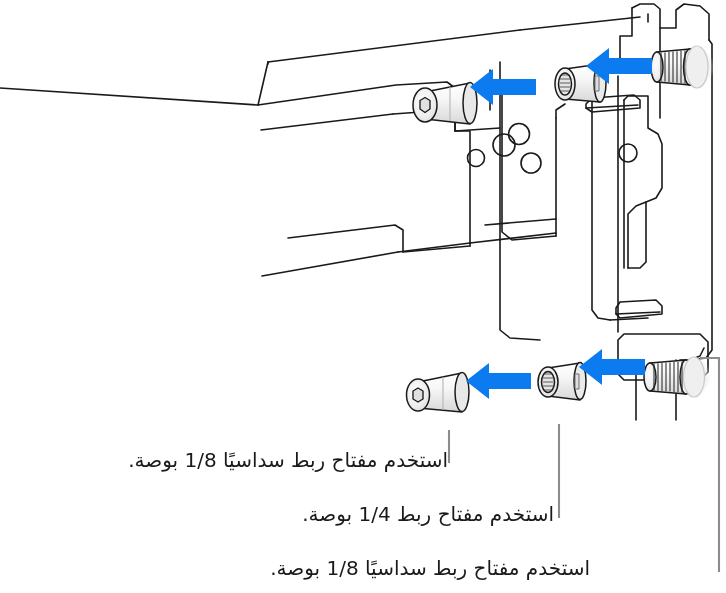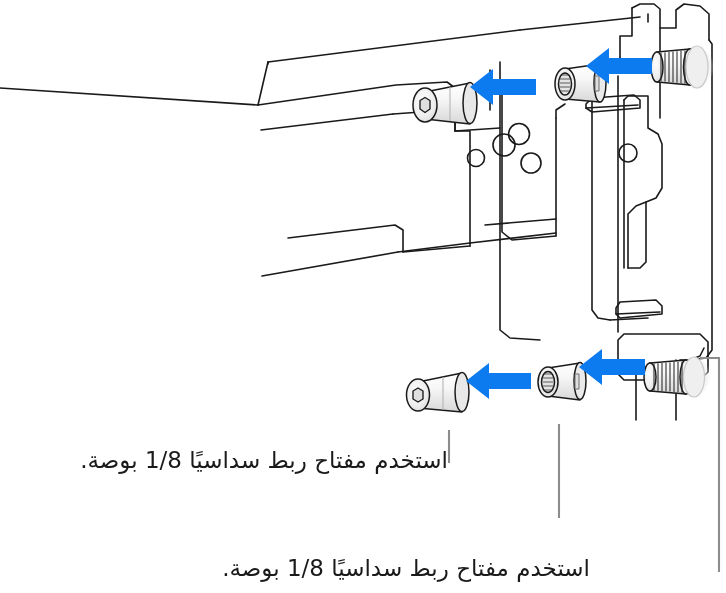--- a/index.html
+++ b/index.html
@@ -43,21 +43,21 @@
   }
 
   .caption {
     position: absolute;
     direction: rtl;
     unicode-bidi: isolate;
     text-align: right;
     white-space: nowrap;
     color: #1a1a1a;
     font-family: "DejaVu Sans", "Liberation Sans", sans-serif;
-    font-size: 23px;
+    font-size: 20px;
     line-height: 28px;
     font-weight: 400;
     pointer-events: auto;
   }
 
   #caption-1 { right: 278px; top: 446px; }
   #caption-2 { right: 172px; top: 500px; }
   #caption-3 { right: 136px; top: 554px; }
 </style>
 </head>
@@ -267,16 +267,17 @@
 
     <g stroke="#8c8c8c" stroke-width="2.1" fill="none" stroke-linecap="butt">
       <path d="M 449 430 L 449 463"></path>
       <path d="M 559 424 L 559 518"></path>
       <path d="M 700 358 L 719 358 L 719 572"></path>
     </g>
   </svg>
 
   <div class="caption-layer">
     <div class="caption" id="caption-1">استخدم مفتاح ربط سداسيًا 1/8 بوصة.</div>
+    <div class="caption" id="caption-2">استخدم مفتاح ربط 1/4 بوصة.</div>
     <div class="caption" id="caption-3">استخدم مفتاح ربط سداسيًا 1/8 بوصة.</div>
   </div>
 
 </div>
 
 </body></html>

